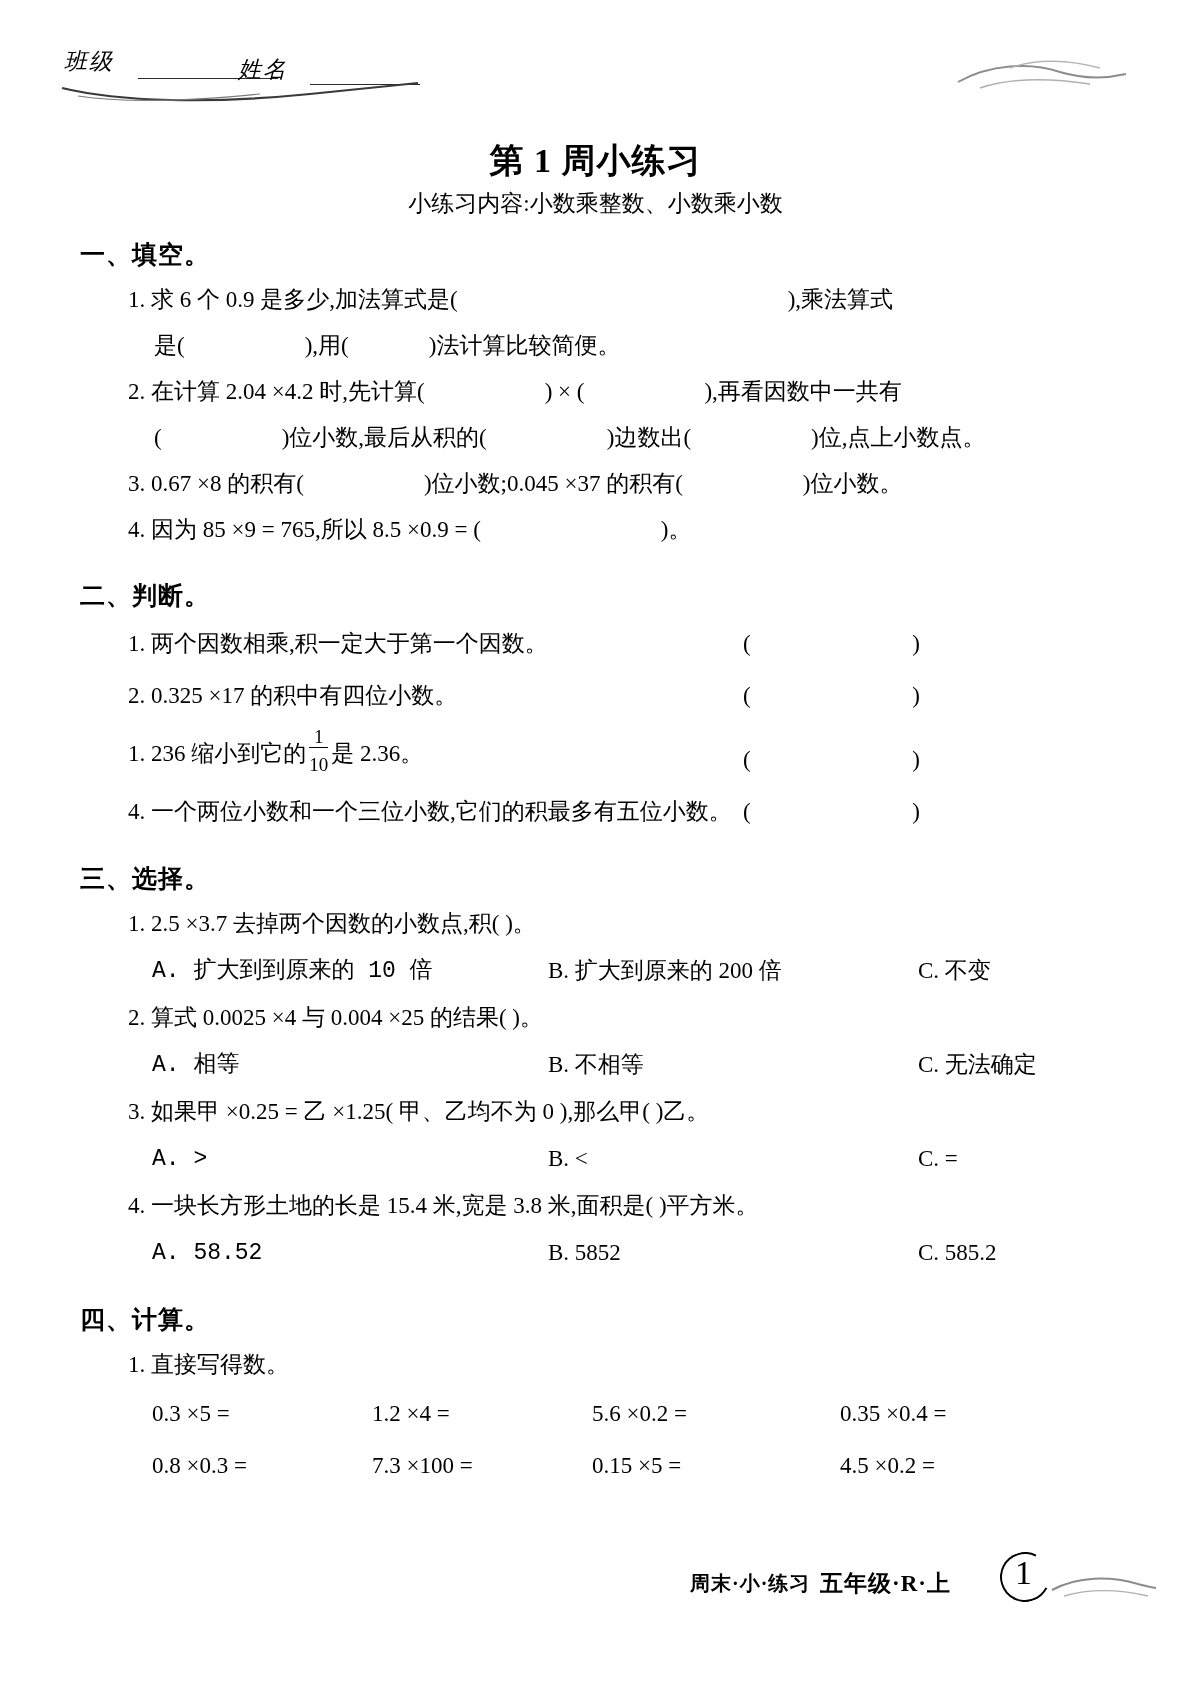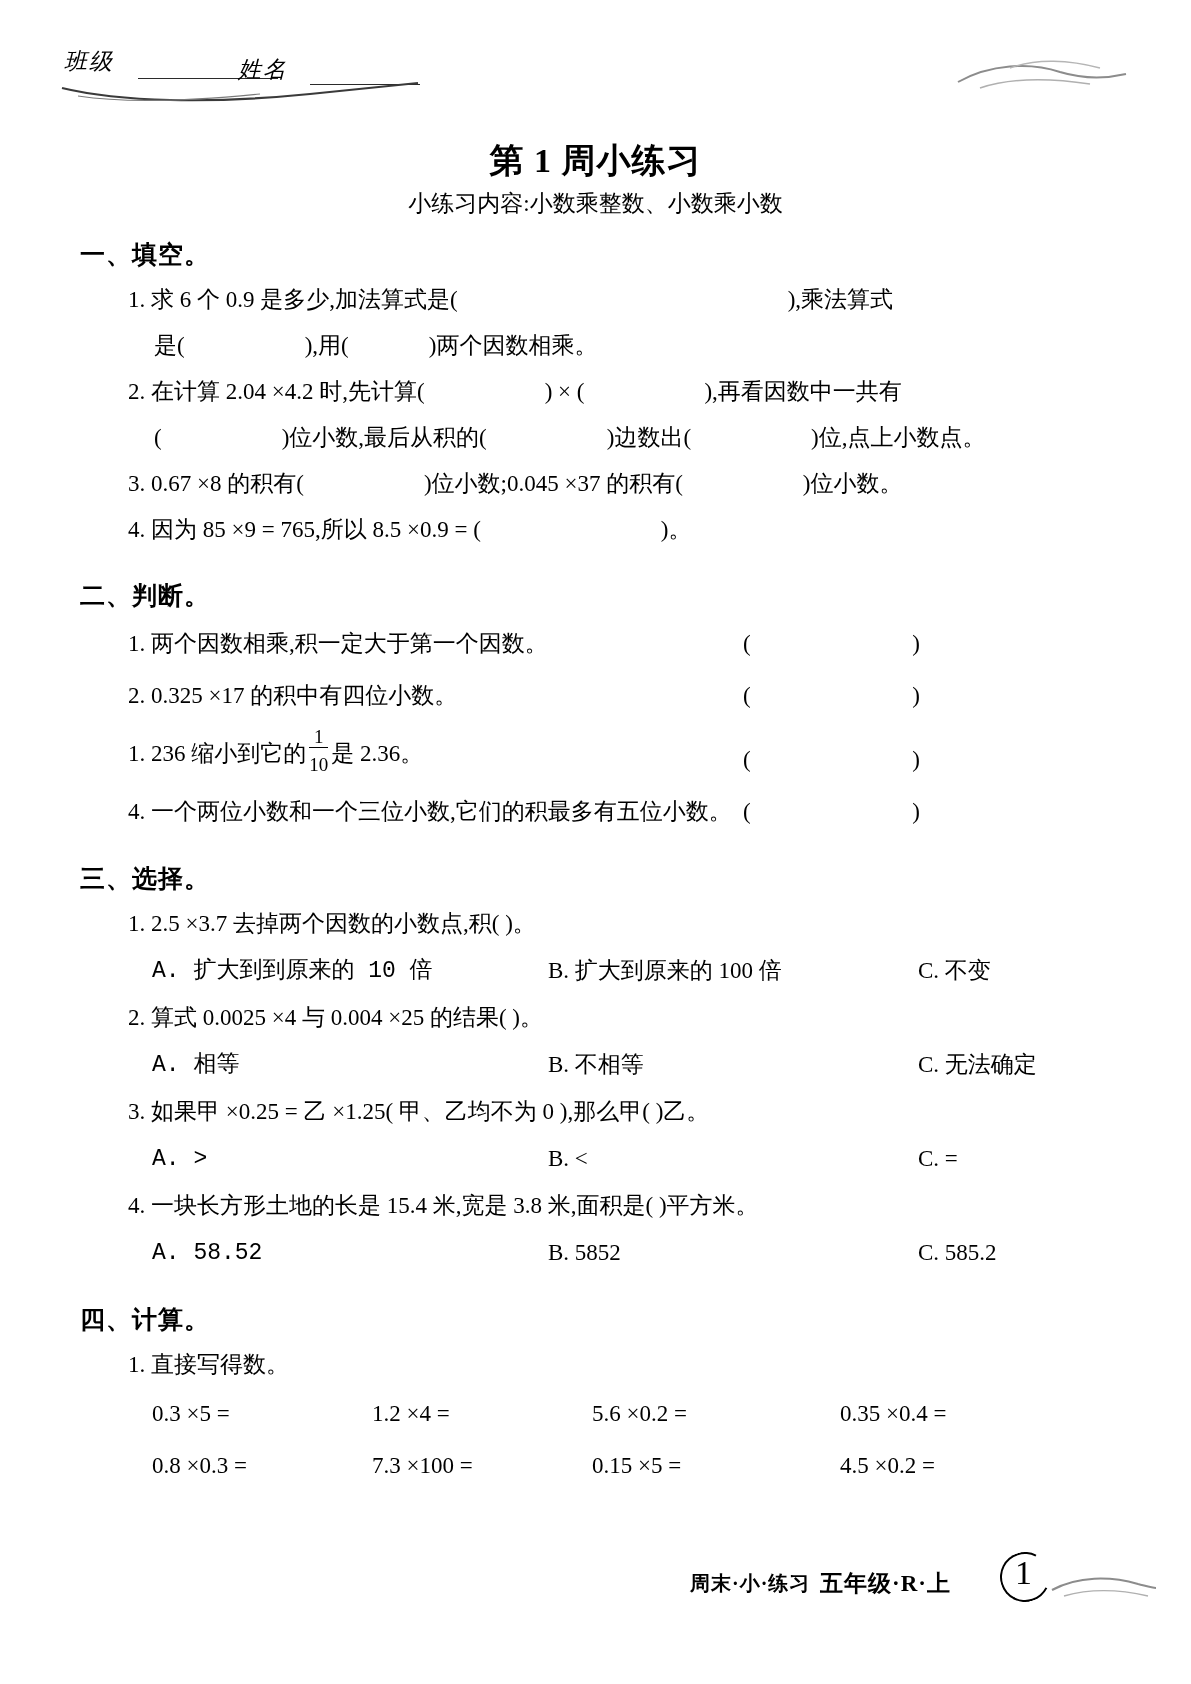--- a/index.html
+++ b/index.html
@@ -166,21 +166,21 @@
   <div class="subtitle">小练习内容:小数乘整数、小数乘小数</div>
 
   <div class="content">
 
     <div class="sec-head">一、填空。</div>
 
     <div class="q">
       <span>1. 求 6 个 0.9 是多少,加法算式是(</span><span class="blank-lg"></span><span>),乘法算式</span>
     </div>
     <div class="q">
-      <span class="indent"></span><span>是(</span><span class="blank-md"></span><span>),用(</span><span class="blank-sm"></span><span>)两个因数相乘。</span>
+      <span class="indent"></span><span>是(</span><span class="blank-md"></span><span>),用(</span><span class="blank-sm"></span><span>)法计算比较简便。</span>
     </div>
 
     <div class="q">
       <span>2. 在计算 2.04 ×4.2 时,先计算(</span><span class="blank-md"></span><span>) × (</span><span class="blank-md"></span><span>),再看因数中一共有</span>
     </div>
     <div class="q">
       <span class="indent"></span><span>(</span><span class="blank-md"></span><span>)位小数,最后从积的(</span><span class="blank-md"></span><span>)边数出(</span><span class="blank-md"></span><span>)位,点上小数点。</span>
     </div>
 
     <div class="q">
@@ -208,21 +208,21 @@
     <div class="tf-row">
       <span>4. 一个两位小数和一个三位小数,它们的积最多有五位小数。</span>
       <span class="tf-paren">(            )</span>
     </div>
 
     <div class="sec-head" style="margin-top:24px">三、选择。</div>
 
     <div class="q">1. 2.5 ×3.7 去掉两个因数的小数点,积(                )。</div>
     <div class="opts">
       <span class="opt-a">A. 扩大到到原来的 10 倍</span>
-      <span class="opt-b">B. 扩大到原来的 100 倍</span>
+      <span class="opt-b">B. 扩大到原来的 200 倍</span>
       <span class="opt-c">C. 不变</span>
     </div>
 
     <div class="q">2. 算式 0.0025 ×4 与 0.004 ×25 的结果(              )。</div>
     <div class="opts">
       <span class="opt-a">A. 相等</span>
       <span class="opt-b">B. 不相等</span>
       <span class="opt-c">C. 无法确定</span>
     </div>
 

